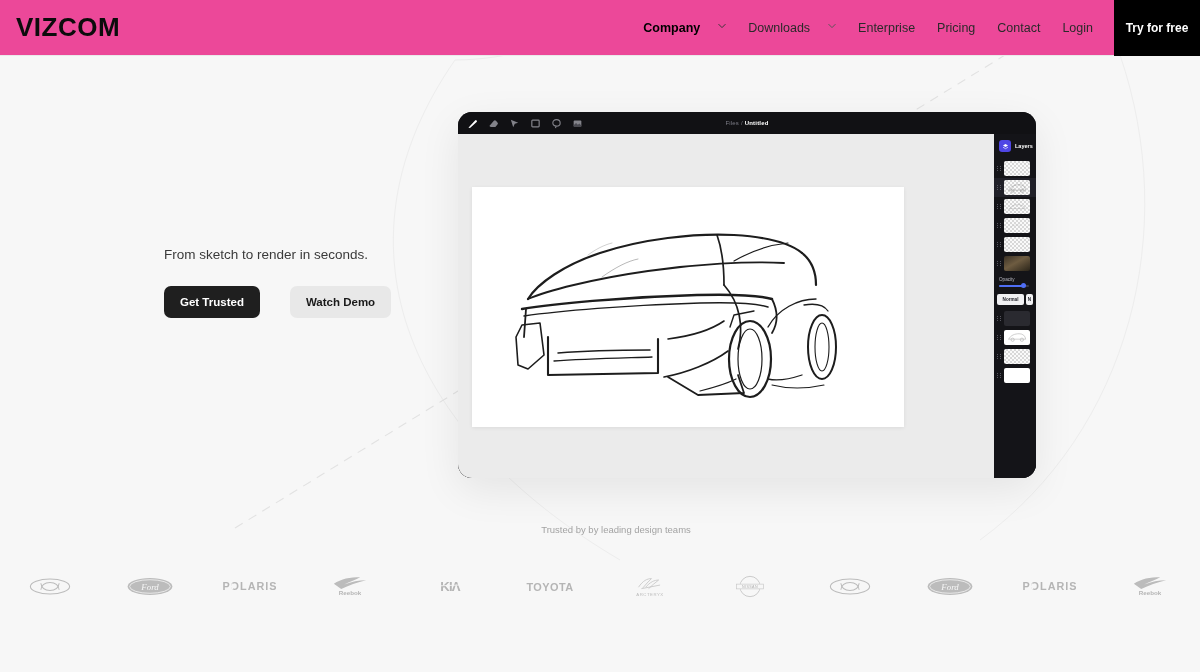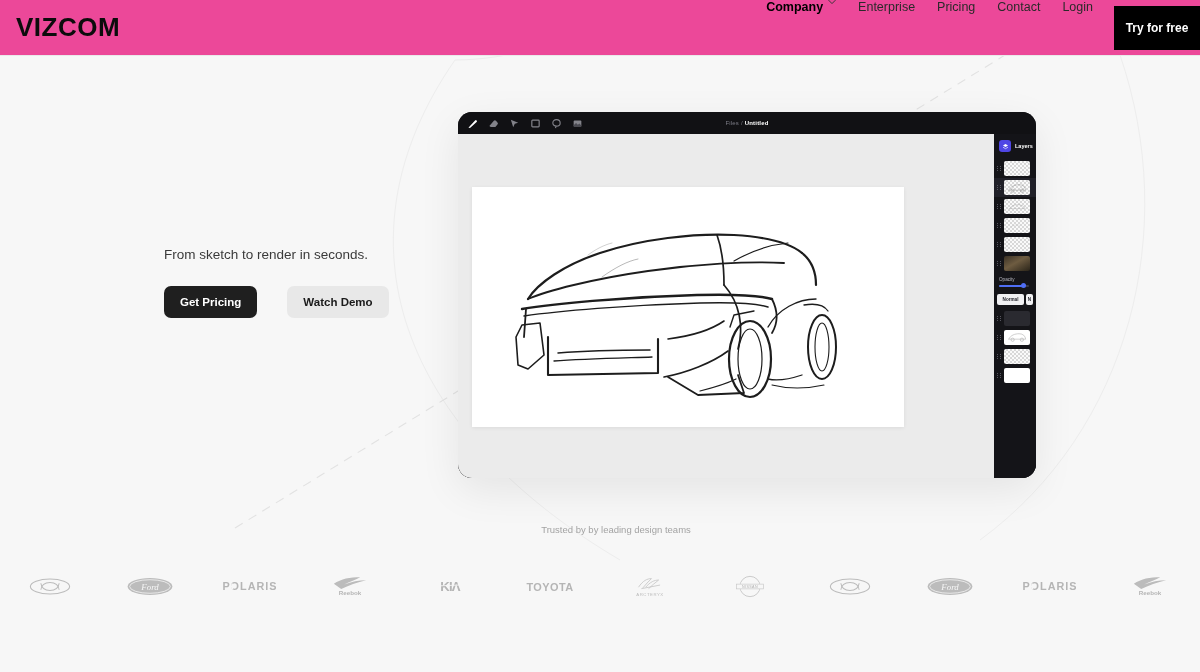--- a/index.html
+++ b/index.html
@@ -23,29 +23,29 @@
   }
   .brand {
     margin-left: 16px;
     font-size: 26px; font-weight: 700; letter-spacing: 0.5px;
     color: #0c0c0c;
   }
   .nav-links {
     margin-left: auto; display: flex; align-items: center; height: 56px;
   }
   .nav-item {
-    display: flex; gap: 5px;
+    display: flex; align-items: center; gap: 18px;
     font-size: 12.5px; color: #2a2a2a; padding: 0 11px; height: 56px; cursor: pointer;
     white-space: nowrap;
   }
   .nav-item.active { font-weight: 700; color: #000; }
   .chev { width: 8px; height: 8px; position: relative; top: -1px; }
   .chev svg { display: block; }
   .cta-nav {
-    background: #000; color: #fff; height: 44px; width: 86px;
+    background: #000; color: #fff; height: 56px; width: 86px;
     display: flex; align-items: center; justify-content: center;
     font-size: 12px; font-weight: 700; cursor: pointer; margin-left: 10px;
   }
 
   
   .hero-copy { position: absolute; left: 164px; top: 225px; width: 330px; z-index: 10; }
   .hero-title {
     font-size: 27.5px; line-height: 1.04; font-weight: 700; letter-spacing: -0.6px;
     color: #111; white-space: pre-line;
   }
@@ -160,32 +160,40 @@
 
     <nav class="nav-links">
       <div class="nav-item active">
         <span>Company</span>
         <span class="chev">
           <svg viewBox="0 0 10 6" width="8" height="6">
               <path d="M1 1 L5 5 L9 1" stroke="#333" stroke-width="1.2" fill="none" stroke-linecap="round"></path>
             </svg>
         </span>
       </div>
+      <div class="nav-item">
+        <span>Downloads</span>
+        <span class="chev">
+          <svg viewBox="0 0 10 6" width="8" height="6">
+              <path d="M1 1 L5 5 L9 1" stroke="#555" stroke-width="1.2" fill="none" stroke-linecap="round"></path>
+            </svg>
+        </span>
+      </div>
       <div class="nav-item">Enterprise</div>
       <div class="nav-item">Pricing</div>
       <div class="nav-item">Contact</div>
       <div class="nav-item">Login</div>
       <div class="cta-nav">Try for free</div>
     </nav>
   </div>
 
   <div class="hero-copy">
     <p class="hero-sub">From sketch to render in seconds.</p>
     <div class="hero-btns">
-      <button class="btn btn-primary">Get Pricing</button>
+      <button class="btn btn-primary">Get Trusted</button>
       <button class="btn btn-secondary">Watch Demo</button>
     </div>
   </div>
 
   <div class="app-window">
 
     <div class="app-toolbar">
       <div class="tool-icons">
         <span class="tool-ico active">
           <svg viewBox="0 0 12 12" width="11" height="11">

